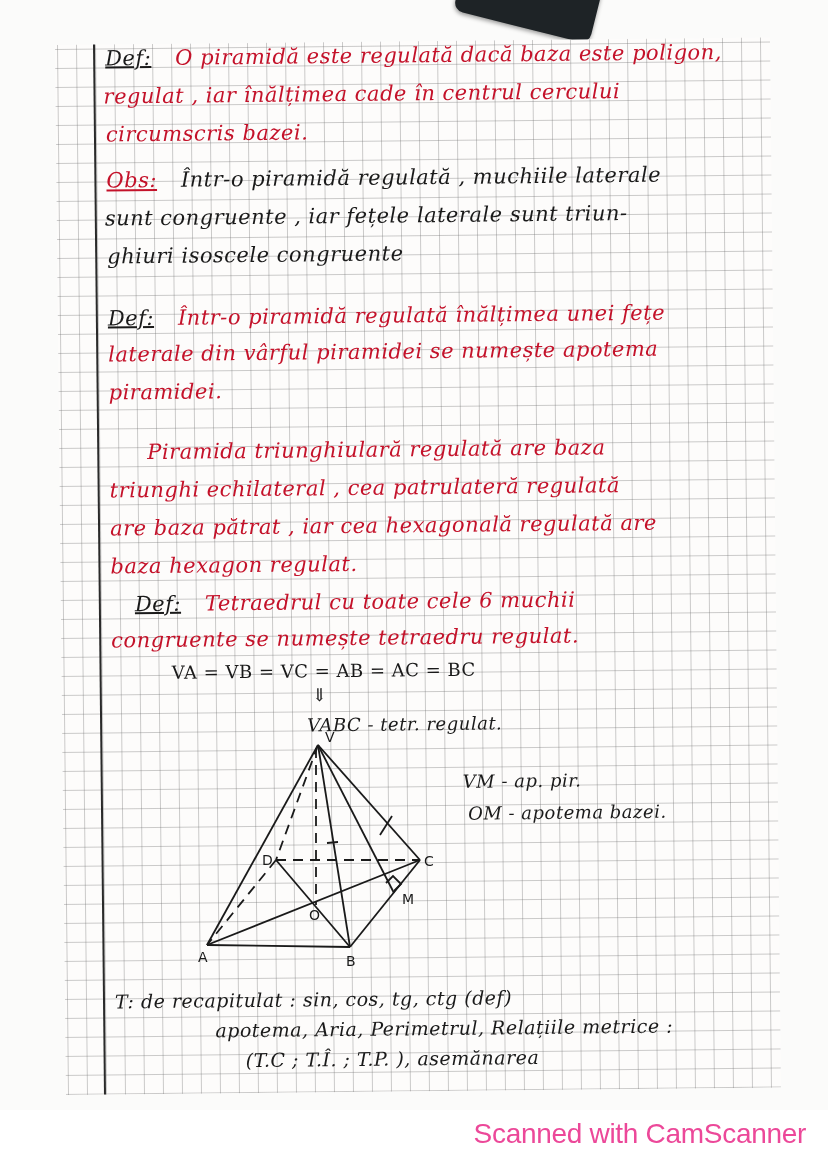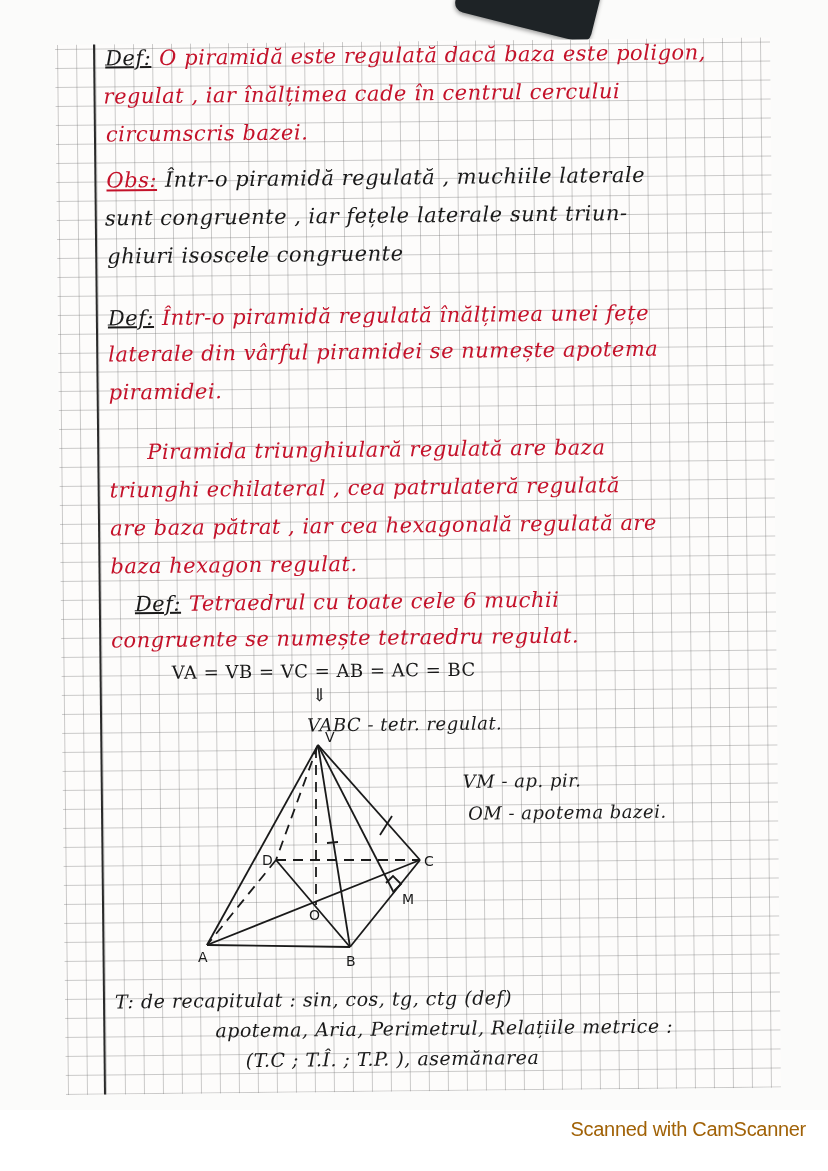--- a/index.html
+++ b/index.html
@@ -29,27 +29,27 @@
     position:absolute; left:38px; top:0; width:2px; height:1050px; background:#2a2a2a;
   }
   .line {
     position:absolute; white-space:nowrap;
     font-family:"DejaVu Serif", serif; font-style:italic;
     color:#c4122a; font-size:21px; letter-spacing:0.5px;
   }
   .ink-dark { color:#1a1a1a; }
   .label {
     text-decoration:underline; text-decoration-thickness:2px; color:#1a1a1a;
-    margin-right:8px;
+    margin-right:24px;
   }
   .label.red { color:#c4122a;text-decoration:underline; }
   .diagram { position:absolute; left:0; top:0; width:828px; height:1171px; pointer-events:none; }
   .footer {
     position:absolute; right:22px; top:1118px;
-    font-family:"Liberation Sans", sans-serif; font-size:20px; color:#a16207;
+    font-family:"Liberation Sans", sans-serif; font-size:28px; color:#ec4899;
     letter-spacing:-0.3px;
   }
 </style>
 </head>
 <body>
 
 <div class="desk"></div>
 <div class="phone"></div>
 
 <div class="paper">

